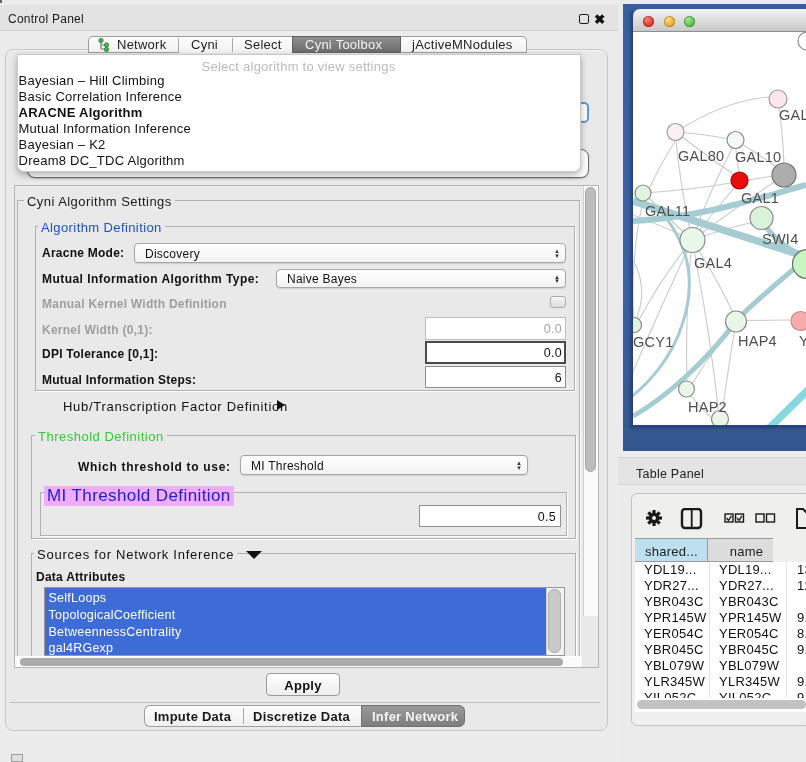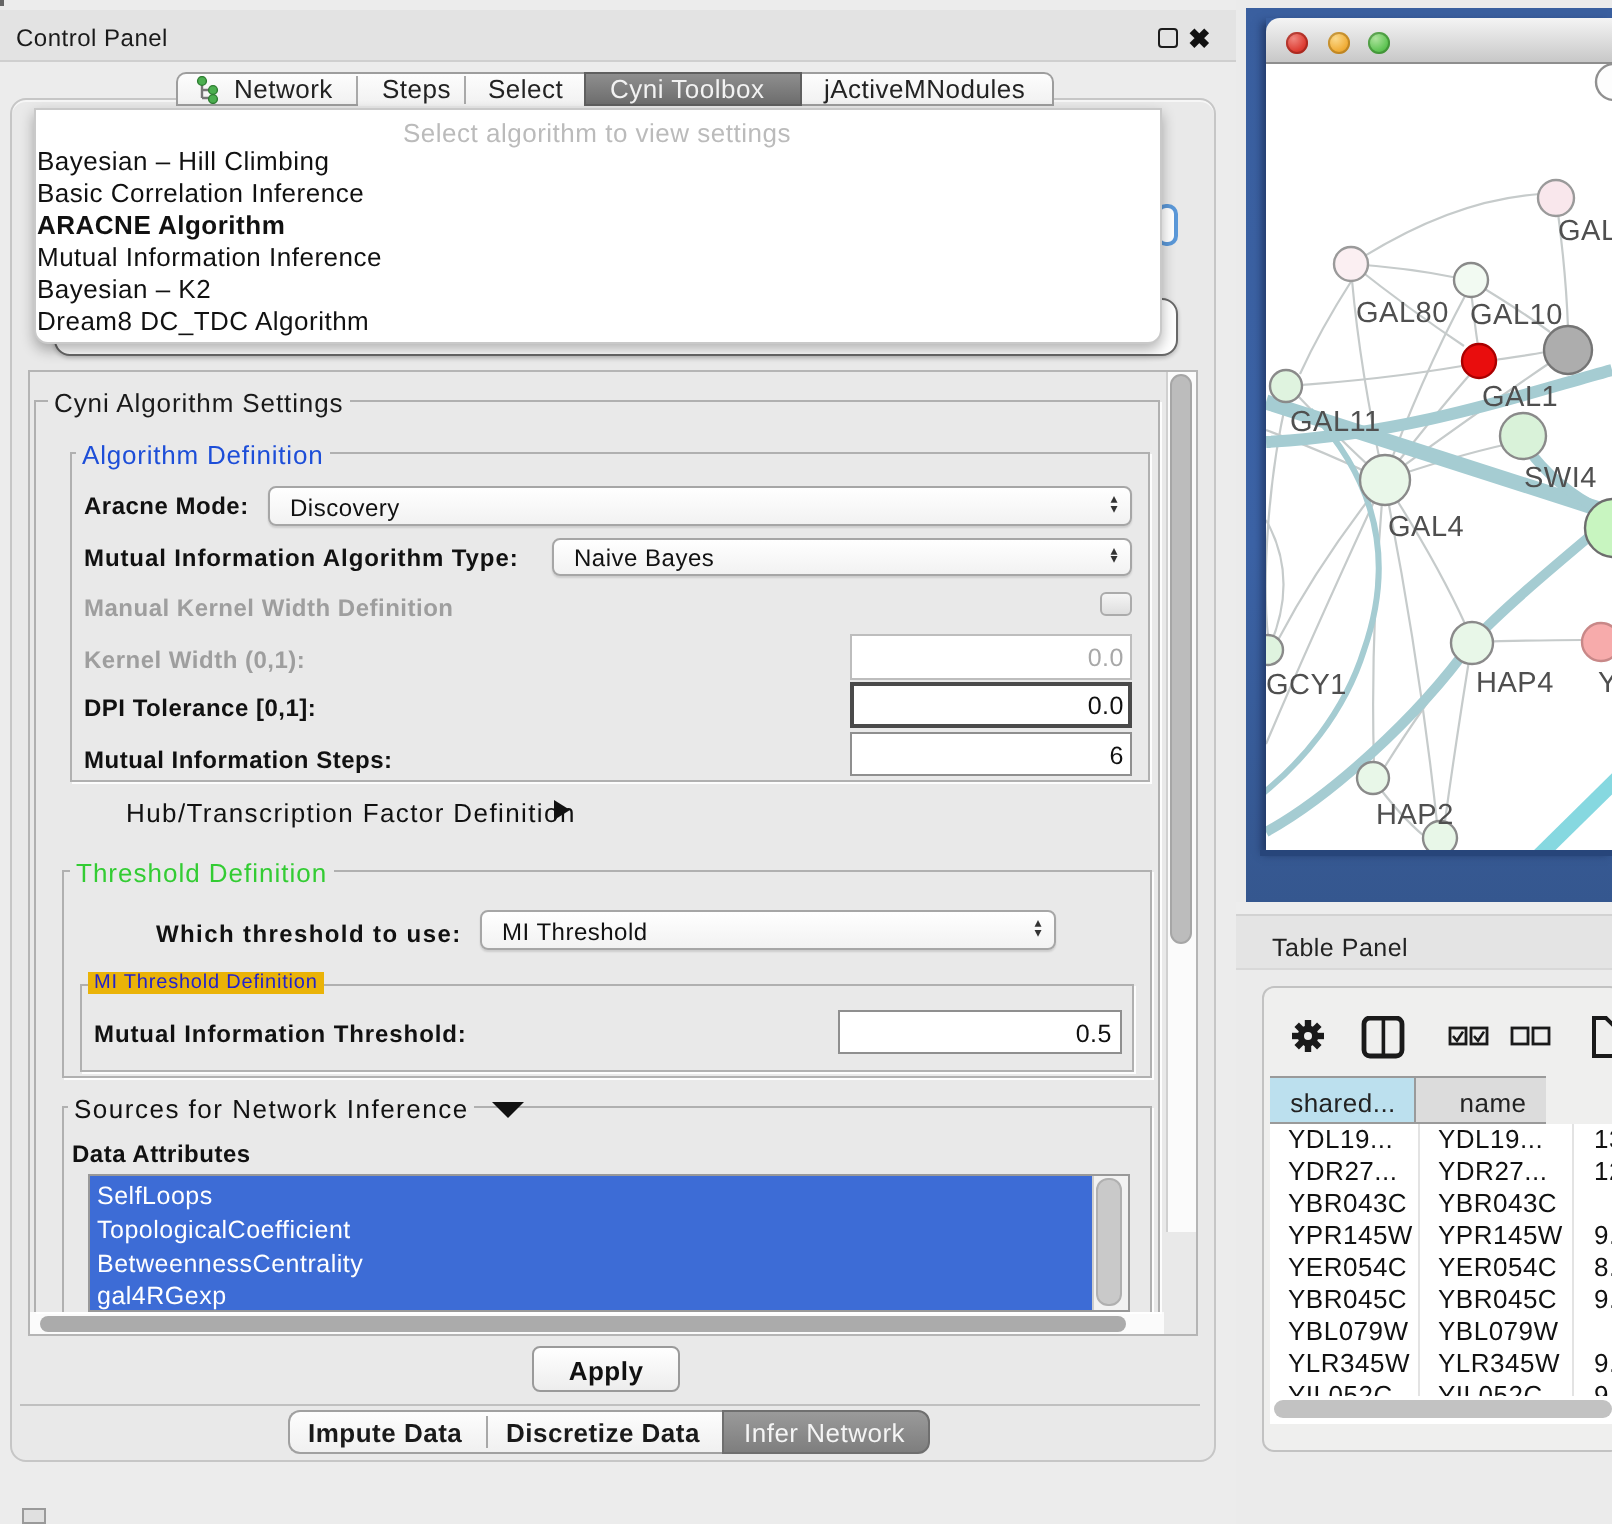--- a/index.html
+++ b/index.html
@@ -36,21 +36,21 @@
     <div class="abs" style="left:144px;top:2px;width:1px;height:14px;background:#a9a9a9;"></div>
     <div class="abs" style="left:204px;top:0;width:109px;height:17px;background:linear-gradient(#8e8e8e,#6d6d6d);border:1px solid #5f5f5f;"></div>
     <div class="abs" style="left:313px;top:0;width:126px;height:17px;background:linear-gradient(#fdfdfd,#f1f1f1);border:1px solid #9d9d9d;border-left:none;border-radius:0 5px 0 0;"></div>
     <svg class="abs" style="left:10px;top:2px;" width="12" height="14" viewBox="0 0 12 14">
       <path d="M3 3 L3 11 M3 7 L8 7 M3 11 L8 11" stroke="#777" stroke-width="1.2" fill="none"></path>
       <circle cx="3" cy="2.5" r="2.2" fill="#4caf50" stroke="#2e7d32" stroke-width="0.7"></circle>
       <circle cx="8.5" cy="7" r="2.2" fill="#4caf50" stroke="#2e7d32" stroke-width="0.7"></circle>
       <circle cx="8.5" cy="11.5" r="2.2" fill="#4caf50" stroke="#2e7d32" stroke-width="0.7"></circle>
     </svg>
     <div class="abs" style="left:29px;top:1px;font-size:13px;font-weight:500;color:#222;">Network</div>
-    <div class="abs" style="left:103px;top:1px;font-size:13px;font-weight:500;color:#222;">Steps</div>
+    <div class="abs" style="left:103px;top:1px;font-size:13px;font-weight:500;color:#222;">Cyni</div>
     <div class="abs" style="left:156px;top:1px;font-size:13px;font-weight:500;color:#222;">Select</div>
     <div class="abs" style="left:217px;top:1px;font-size:13px;font-weight:500;color:#f2f2f2;">Cyni Toolbox</div>
     <div class="abs" style="left:324px;top:1px;font-size:13px;font-weight:500;color:#222;">jActiveMNodules</div>
   </div>
 
   <div class="abs" style="left:27px;top:149px;width:562px;height:29px;background:#fff;border:1.5px solid #686868;border-radius:8px;box-shadow:0 1px 2px rgba(0,0,0,0.22);"></div>
   <div class="abs" style="left:578px;top:102px;width:11px;height:21px;background:#fff;border:2.5px solid #5b98d8;border-radius:5px;"></div>
 
   <div class="abs" style="left:14px;top:185px;width:585px;height:483px;background:#e9e9e9;border:1px solid #b5b5b5;"></div>
 
@@ -93,23 +93,22 @@
   <div class="abs" style="left:277px;top:400px;width:0;height:0;border-left:8px solid #111;border-top:5.5px solid transparent;border-bottom:5.5px solid transparent;"></div>
 
   <div class="abs" style="left:31px;top:435px;width:545px;height:104px;border:1px solid #b0b0b0;box-shadow:1px 1px 0 rgba(255,255,255,0.9), inset 1px 1px 0 rgba(255,255,255,0.0);"></div>
   <div class="abs" style="left:35px;top:429px;padding:0 3px;background:#e9e9e9;font-size:13px;letter-spacing:0.5px;color:#33cc33;">Threshold Definition</div>
 
   <div class="abs" style="left:78px;top:460px;font-size:12px;font-weight:bold;letter-spacing:0.7px;color:#111;">Which threshold to use:</div>
   <div class="abs combo" style="left:240px;top:455px;width:288px;height:20px;"></div>
   <div class="abs" style="left:251px;top:459px;font-size:12px;color:#111;">MI Threshold</div>
 
   <div class="abs" style="left:40px;top:492px;width:527px;height:44px;border:1px solid #b0b0b0;box-shadow:1px 1px 0 rgba(255,255,255,0.9), inset 1px 1px 0 rgba(255,255,255,0.0);"></div>
-  <div class="abs" style="left:44px;top:486px;padding:0 3px;background:#eab308;font-size:10px;letter-spacing:0.4px;color:#2222cc;">MI Threshold Definition</div>
-
-  <div class="abs" style="left:47px;top:510px;font-size:12px;font-weight:bold;letter-spacing:0.45px;color:#111;">Mutual Information Threshold:</div>
+  <div class="abs" style="left:44px;top:486px;padding:0 3px;background:#f0abfc;font-size:17px;letter-spacing:0.4px;color:#2222cc;">MI Threshold Definition</div>
+
   <div class="abs" style="left:419px;top:505px;width:142px;height:22px;background:#fff;border:1px solid #8f8f8f;"></div>
   <div class="abs" style="left:419px;top:510px;width:137px;font-size:12.5px;color:#111;text-align:right;padding-left:36px;">0.5</div>
 
   <div class="abs" style="left:31px;top:553px;width:545px;height:103px;border:1px solid #b0b0b0;border-bottom:none;box-shadow:1px 1px 0 rgba(255,255,255,0.9), inset 1px 1px 0 rgba(255,255,255,0.0);"></div>
   <div class="abs" style="left:34px;top:547px;padding:0 3px;background:#e9e9e9;font-size:13px;letter-spacing:0.75px;color:#111;">Sources for Network Inference</div>
   <div class="abs" style="left:246px;top:551px;width:0;height:0;border-top:8px solid #111;border-left:8px solid transparent;border-right:8px solid transparent;"></div>
 
   <div class="abs" style="left:36px;top:570px;font-size:12px;font-weight:bold;color:#111;">Data Attributes</div>
 
   <div class="abs" style="left:44px;top:587px;width:521px;height:69px;background:#fff;border:1px solid #999;"></div>
@@ -123,21 +122,21 @@
 
   <div class="abs" style="left:10px;top:702px;width:590px;height:1px;background:#c0c0c0;"></div>
 
   <div id="bottabs" class="abs" style="left:144px;top:705px;height:22px;">
     <div class="abs" style="left:0;top:0;width:99px;height:22px;background:linear-gradient(#fdfdfd,#f0f0f0);border:1px solid #a0a0a0;border-right:none;border-radius:6px 0 0 6px;"></div>
     <div class="abs" style="left:99px;top:0;width:118px;height:22px;background:linear-gradient(#fdfdfd,#f0f0f0);border-top:1px solid #a0a0a0;border-bottom:1px solid #a0a0a0;"></div>
     <div class="abs" style="left:99px;top:3px;width:1px;height:16px;background:#a8a8a8;"></div>
     <div class="abs" style="left:217px;top:0;width:104px;height:22px;background:linear-gradient(#9a9a9a,#7e7e7e);border:1px solid #6f6f6f;border-radius:0 6px 6px 0;"></div>
     <div class="abs" style="left:10px;top:4px;font-size:13px;font-weight:bold;color:#1a1a1a;">Impute Data</div>
     <div class="abs" style="left:109px;top:4px;font-size:13px;font-weight:bold;color:#1a1a1a;">Discretize Data</div>
-    <div class="abs" style="left:228px;top:4px;font-size:13px;color:#f5f5f5;">Infer Network</div>
+    <div class="abs" style="left:228px;top:4px;font-size:13px;color:#f5f5f5;font-weight:bold;">Infer Network</div>
   </div>
 
   <div class="abs" style="left:16.5px;top:54px;width:564px;height:118px;background:#fff;border:1px solid #c9c9c9;border-radius:0 0 7px 7px;box-shadow:0 3px 7px rgba(0,0,0,0.3);"></div>
   <div class="abs" style="left:16.5px;top:59px;width:564px;text-align:center;font-size:13px;color:#bbbbbb;">Select algorithm to view settings</div>
   <div class="abs" style="left:18.5px;top:72.5px;font-size:13px;color:#111;line-height:16px;">Bayesian – Hill Climbing<br>Basic Correlation Inference<br><span class="bold">ARACNE Algorithm</span><br>Mutual Information Inference<br>Bayesian – K2<br>Dream8 DC_TDC Algorithm</div>
 
   <div class="abs" style="left:11px;top:754px;width:12px;height:8px;background:#e0e0e0;border:1px solid #9a9a9a;"></div>
 
   <div class="abs" style="left:618px;top:0;width:188px;height:762px;background:#ebebeb;"></div>
 

